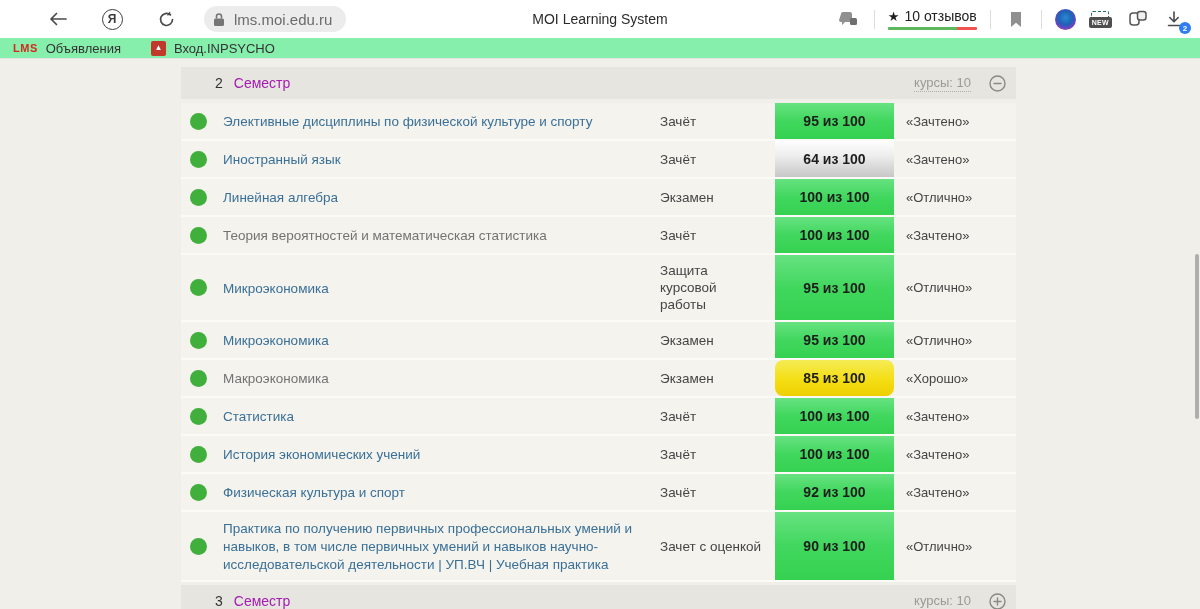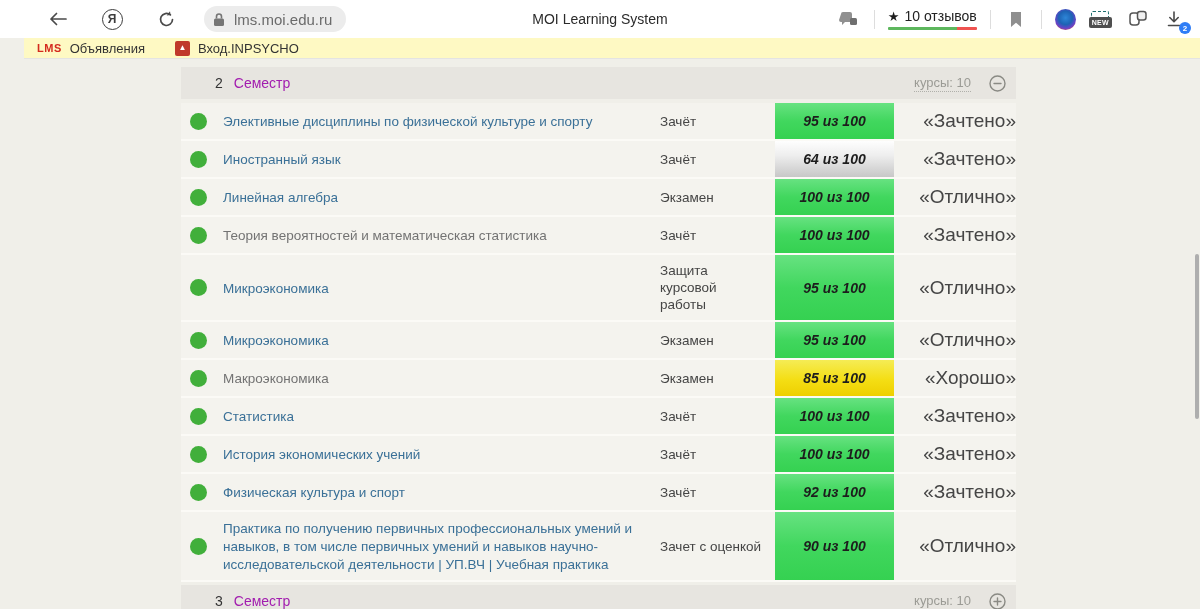--- a/index.html
+++ b/index.html
@@ -24,21 +24,21 @@
   .reviews-bar .seg-red { width:22%; }
   .star-glyph { font-size:13px; color:#1d1d1d; }
   .orb { width:21px; height:21px; border-radius:50%; background:radial-gradient(circle at 50% 42%, #2e86d8 0%, #1d63b4 42%, #6a43c8 66%, #ef5330 85%, #f9a23c 100%); cursor:pointer; }
   .new-ext { display:flex; flex-direction:column; align-items:center; cursor:pointer; }
   .new-cam { width:18px; height:6px; border:1px dashed #1f6f6f; border-bottom:none; border-radius:2px 2px 0 0; }
   .new-tag { background:#4f4f4f; color:#fff; font-size:7px; font-weight:bold; line-height:1; padding:2px 3px; border-radius:2px; letter-spacing:.3px; }
   .dl-wrap { position:relative; cursor:pointer; }
   .dl-badge { position:absolute; right:-5px; bottom:-3px; width:12px; height:12px; border-radius:50%; color:#fff; font-size:8px; font-weight:bold; display:flex; align-items:center; justify-content:center; }
 
   
-  .bookmarks { height:21px; background:#fef9c3; border-bottom:1px solid #e4e4e2; display:flex; align-items:center; padding-left:13px; gap:30px;margin-left:24px; }
+  .bookmarks { height:21px; background:#86efac; border-bottom:1px solid #e4e4e2; display:flex; align-items:center; padding-left:13px; gap:30px; }
   .bm-item { display:flex; align-items:center; gap:8px; font-size:13px; color:#333; cursor:pointer; }
   .lms-logo { color:#d42b1e; font-weight:bold; font-size:11px; letter-spacing:.5px; font-family:"Liberation Sans", sans-serif; }
   .inp-icon { width:15px; height:15px; background:#c0392b; border-radius:2px; display:flex; align-items:center; justify-content:center; color:#fff; font-size:8px; line-height:1; }
 
   
   .content { height:549px; background:#f0efe9; padding-top:8px; position:relative; }
   .grades-table { width:835px; margin-left:181px; }
 
   .band { height:32px; background:#e7e5e0; display:flex; align-items:center; padding:0 10px 0 34px; }
   .band-header { margin-bottom:4px; }
@@ -47,25 +47,25 @@
   .band-lbl { font-size:14px; color:#a21caf; }
   .band-right { margin-left:auto; display:flex; align-items:center; gap:18px; cursor:pointer; }
   .courses-count { font-size:13px; color:#9b9b95; border-bottom:1px dotted #b0b0aa; padding-bottom:1px; }
 
   .row { display:grid; grid-template-columns:42px 437px 115px 119px 122px; min-height:38px; background:#f4f3ee; border-bottom:2px solid #fbfaf6; align-items:center; }
   .dot-cell { display:flex; align-items:center; padding-left:9px; }
   .status-dot { width:17px; height:17px; border-radius:50%; }
   .name-cell { padding:7px 16px 7px 0; }
   .course-link { font-size:13.5px; line-height:17px; text-decoration:none; cursor:pointer; }
   .type-cell { font-size:13.5px; color:#454545; line-height:17px; padding:7px 10px 7px 0; }
-  .score-cell { align-self:stretch; display:flex; align-items:center; justify-content:center; font-size:14px; font-weight:bold; color:#1d1d1d; white-space:nowrap;font-style:italic; }
+  .score-cell { align-self:stretch; display:flex; align-items:center; justify-content:center; font-size:14px; font-weight:bold; color:#1d1d1d; white-space:nowrap; }
   .score-green { background:linear-gradient(180deg, #67e281 0%, #41d75e 50%, #35d151 100%); }
-  .score-yellow { background:linear-gradient(180deg, #f5ec55 0%, #f4de14 55%, #eecf00 100%); }
+  .score-yellow { background:linear-gradient(180deg, #f5ec55 0%, #f4de14 55%, #eecf00 100%);border-radius:8px; }
   .score-gray { background:linear-gradient(180deg, #fefefe 0%, #eeeeee 40%, #c7c7c7 100%); }
-  .grade-cell { padding-left:12px; font-size:19px; color:#454545;text-align:right; }
+  .grade-cell { padding-left:12px; font-size:13px; color:#454545; }
 
   .scrollbar-thumb { position:absolute; right:1px; top:195px; width:4px; height:165px; background:#aeaeae; border-radius:2px; }
 
   svg { display:block; }
 </style>
 </head>
 <body>
 
 <div class="wrapper">
 

